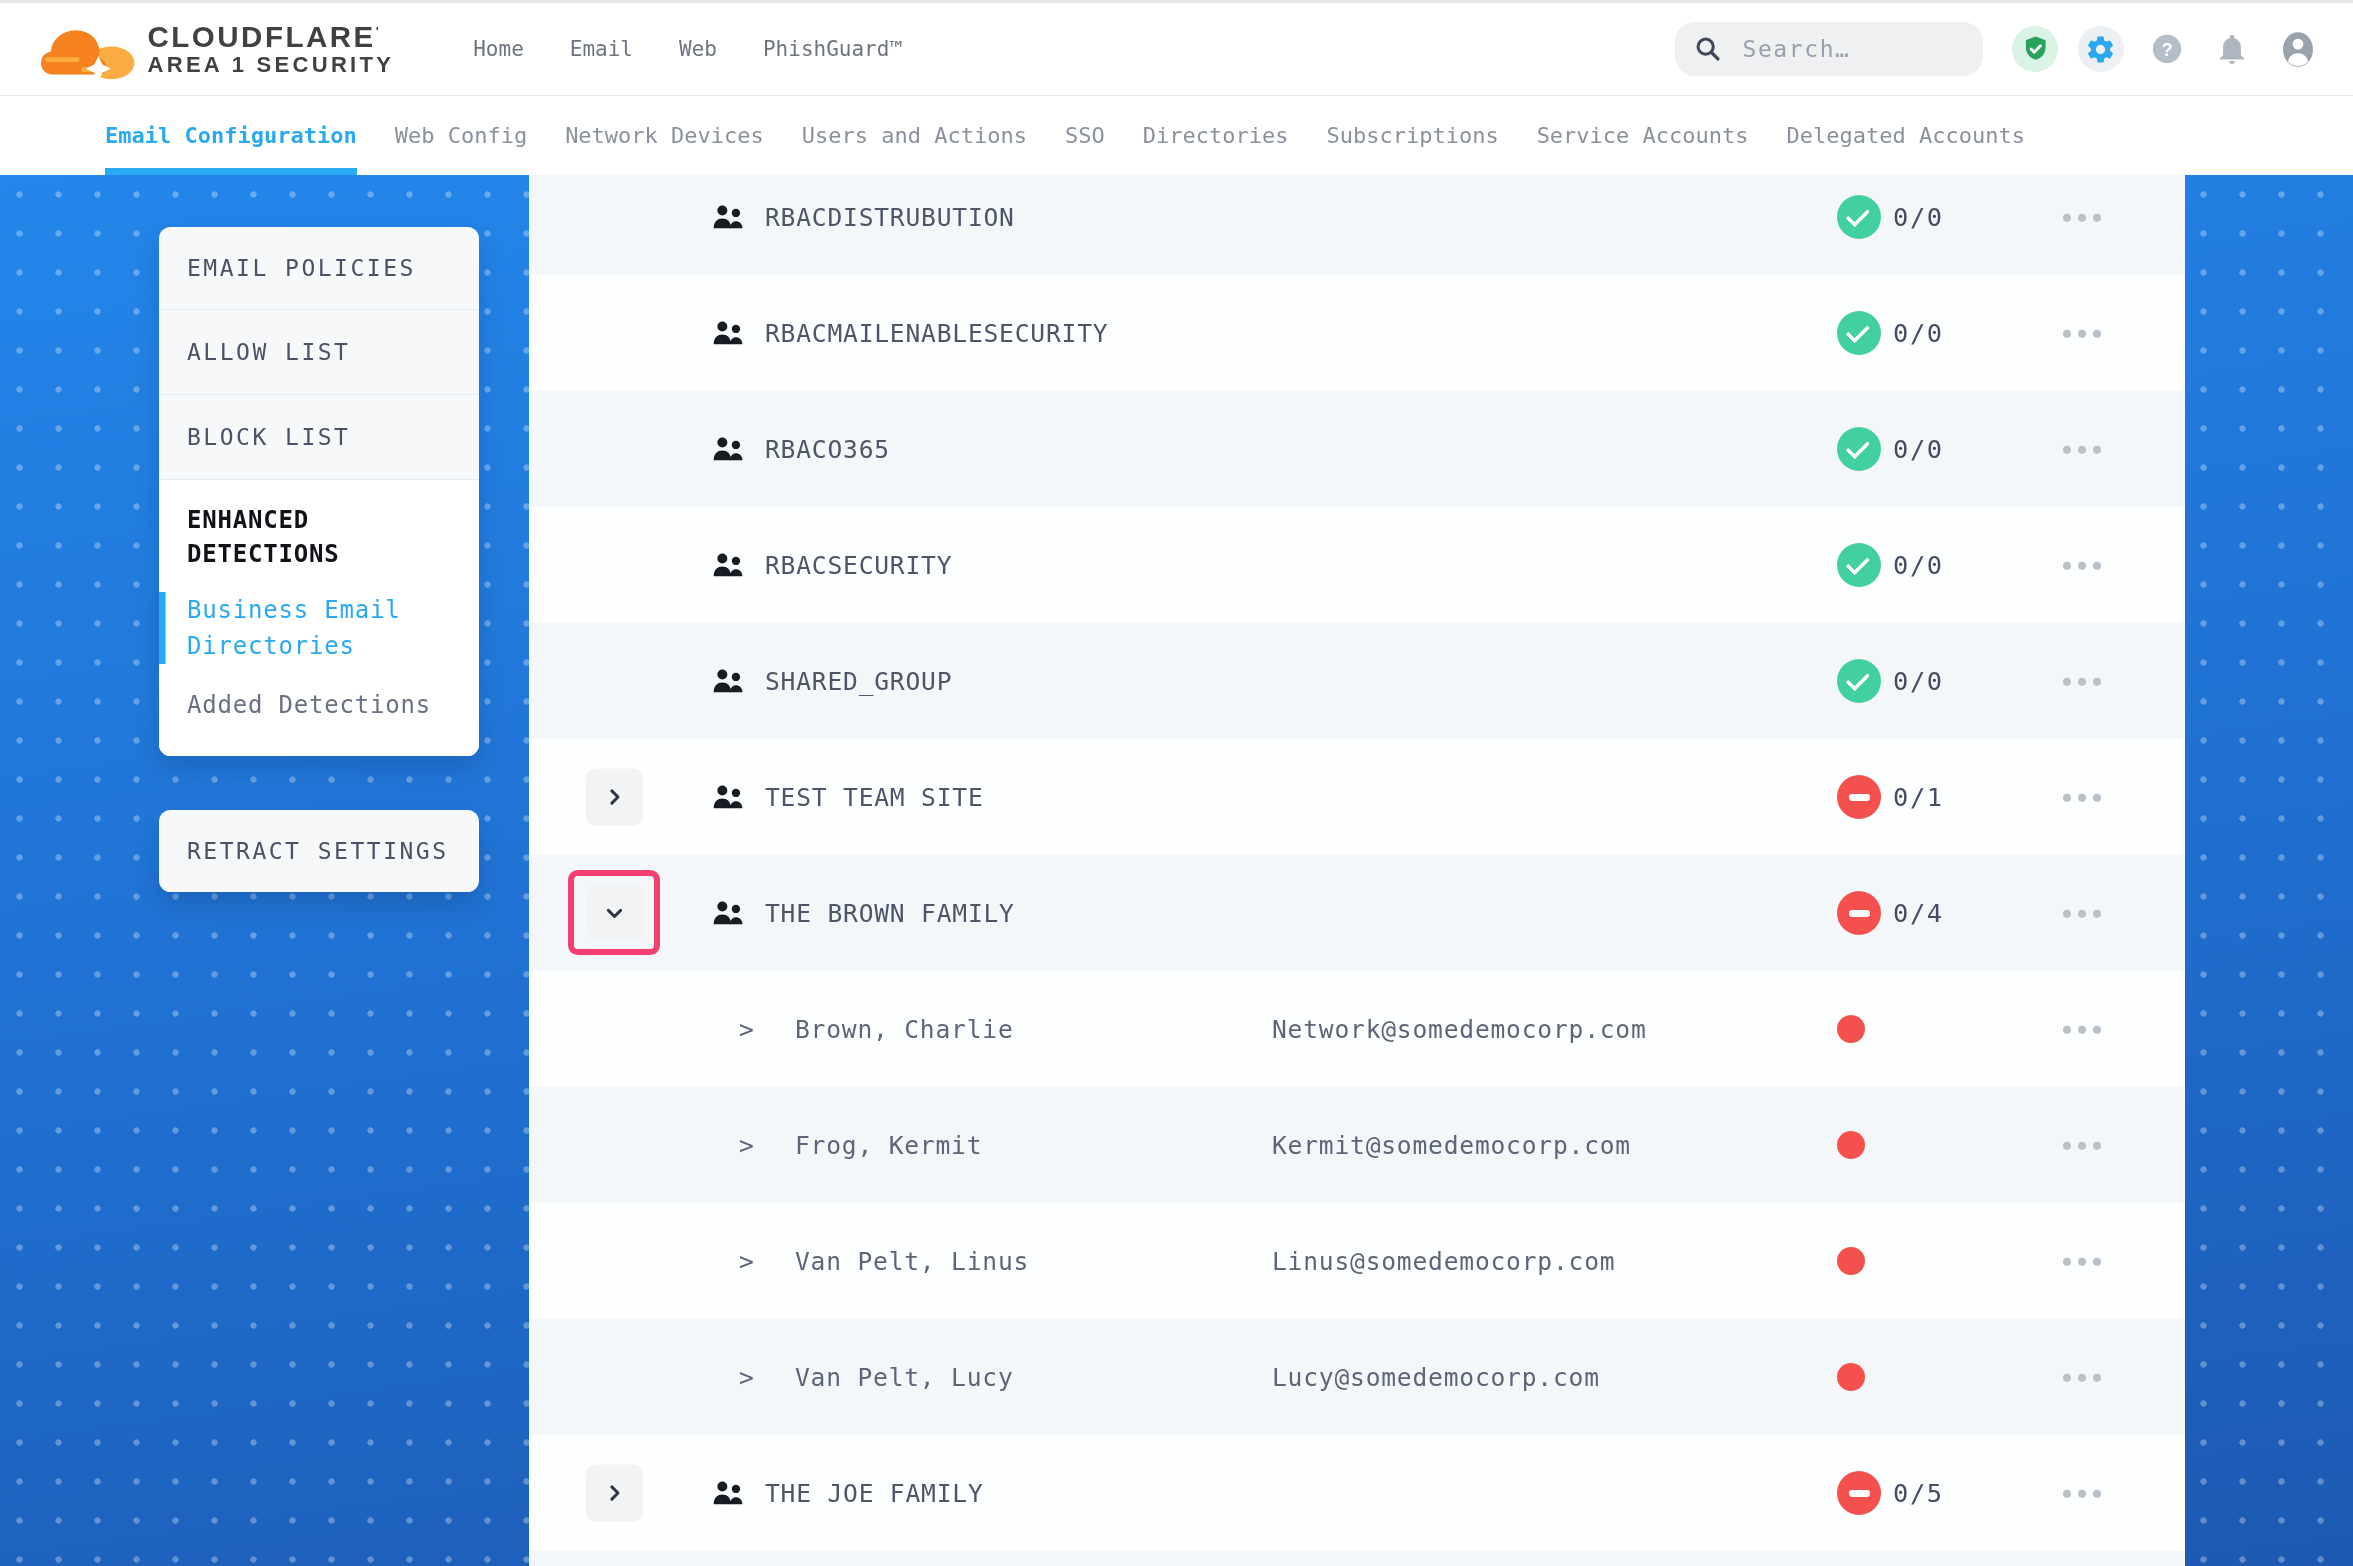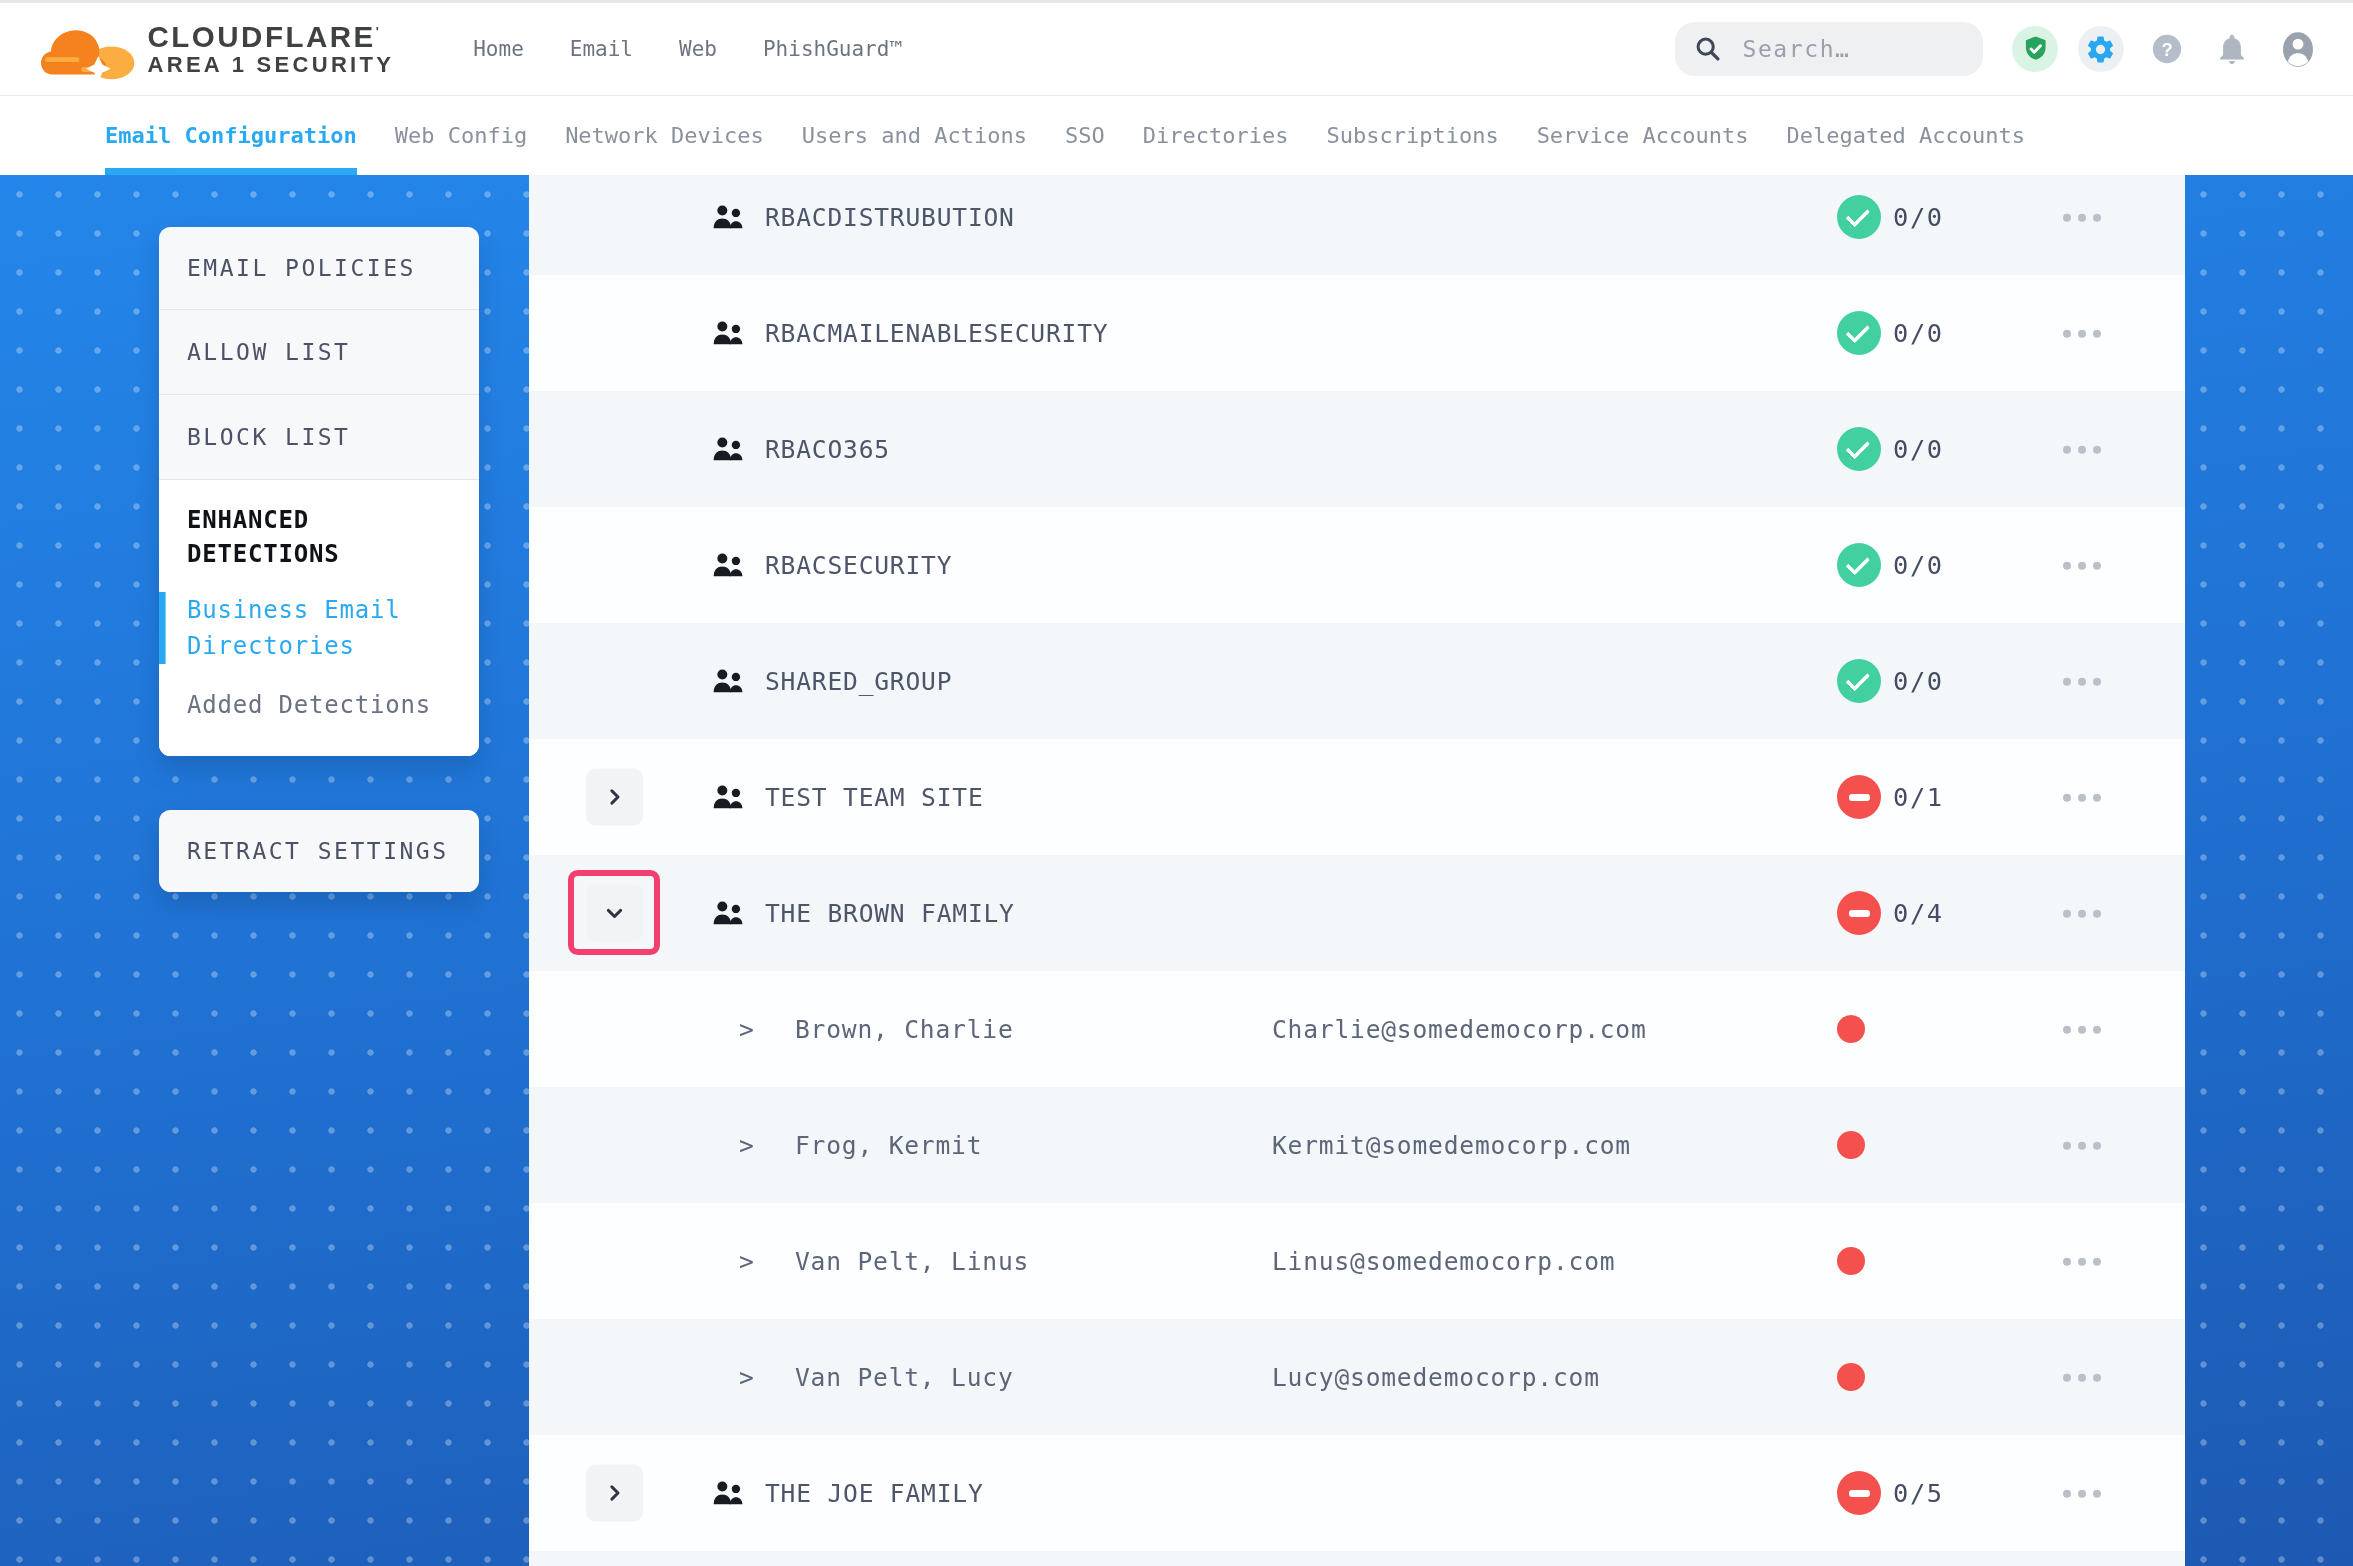--- a/index.html
+++ b/index.html
@@ -349,21 +349,21 @@
     <span class="dots">
             <i></i>
             <i></i>
             <i></i>
           </span>
     <span class="hl-box"></span>
   </div>
         <div class="row member white">
     <span class="m-chev">&gt;</span>
     <span class="m-name">Brown, Charlie</span>
-    <span class="m-email">Charlie@somedemocorp.com</span>
+    <span class="m-email">Network@somedemocorp.com</span>
     <span class="m-dot"></span>
     <span class="dots">
             <i></i>
             <i></i>
             <i></i>
           </span>
   </div>
         <div class="row member light">
     <span class="m-chev">&gt;</span>
     <span class="m-name">Frog, Kermit</span>

